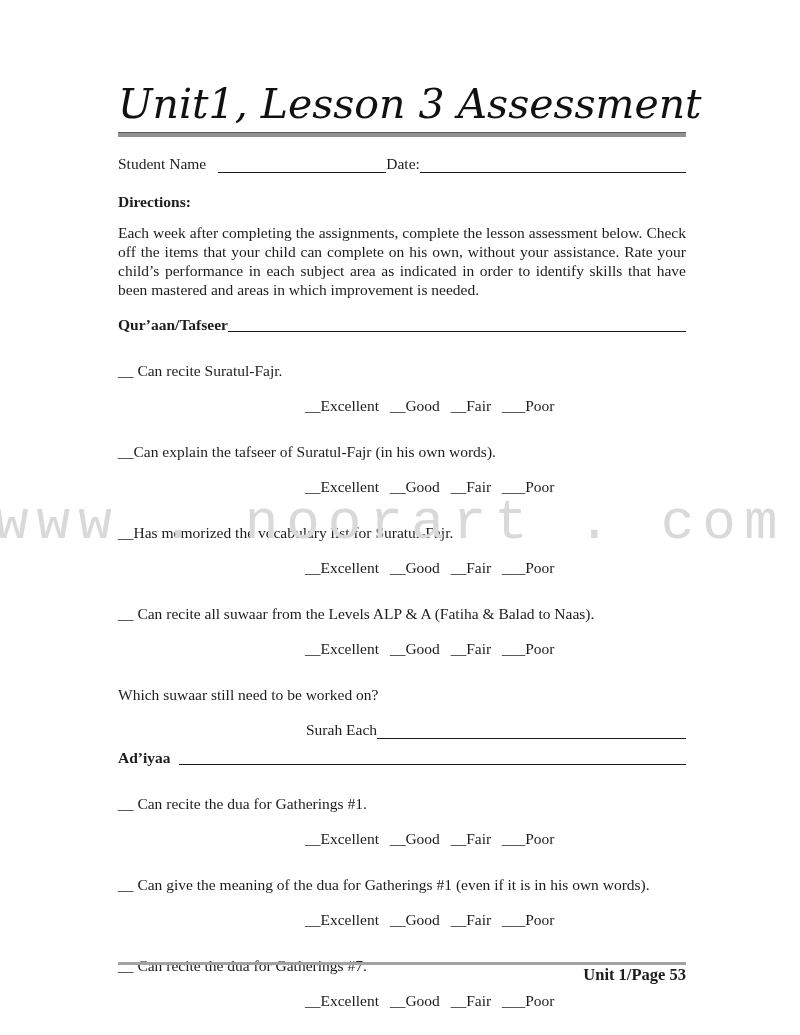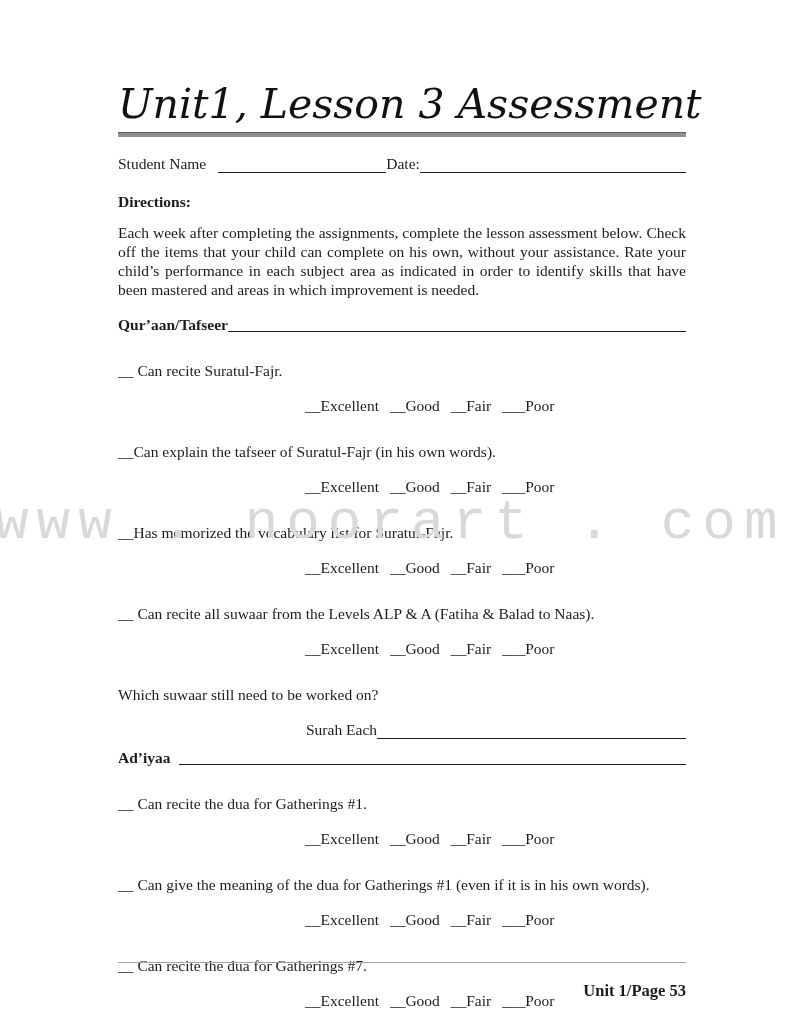--- a/index.html
+++ b/index.html
@@ -97,26 +97,26 @@
     margin-top: 17px;
     padding-left: 188px;
     font-size: 15.5px;
     line-height: 18px;
   }
   .footer {
     position: absolute;
     left: 118px;
     width: 568px;
     top: 962px;
-    border-top: 1px solid #a3a3a3;
+    border-top: 3px solid #a3a3a3;
     text-align: right;
     font-family: "Liberation Serif", serif;
     font-weight: bold;
     font-size: 16.5px;
-    padding-top: 18px;
+    padding-top: 0;
     z-index: 1;
   }
   .watermark {
     position: absolute;
     left: -5px;
     top: 498px;
     z-index: 5;
     font-family: "Liberation Mono", monospace;
     font-size: 56px;
     line-height: 50px;

